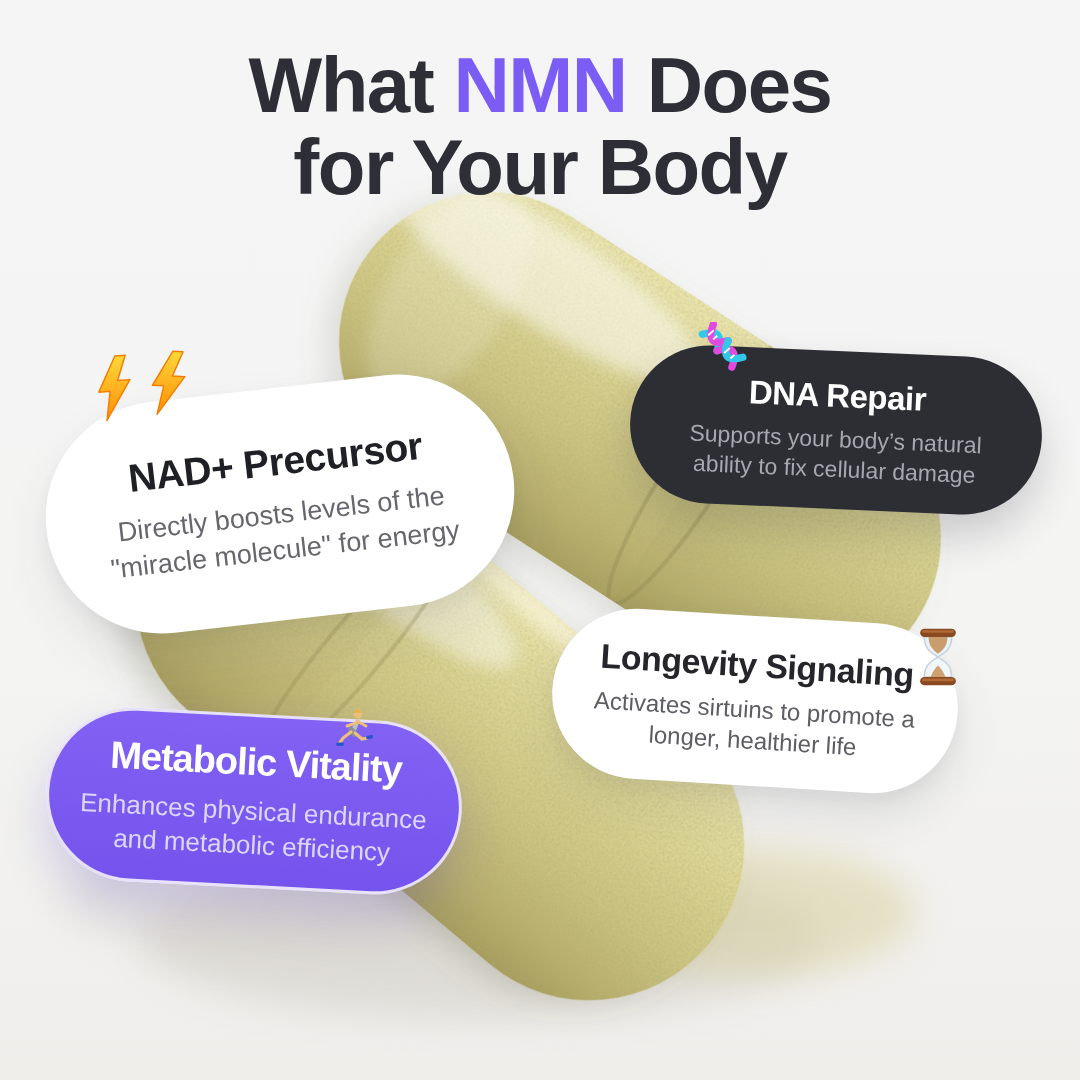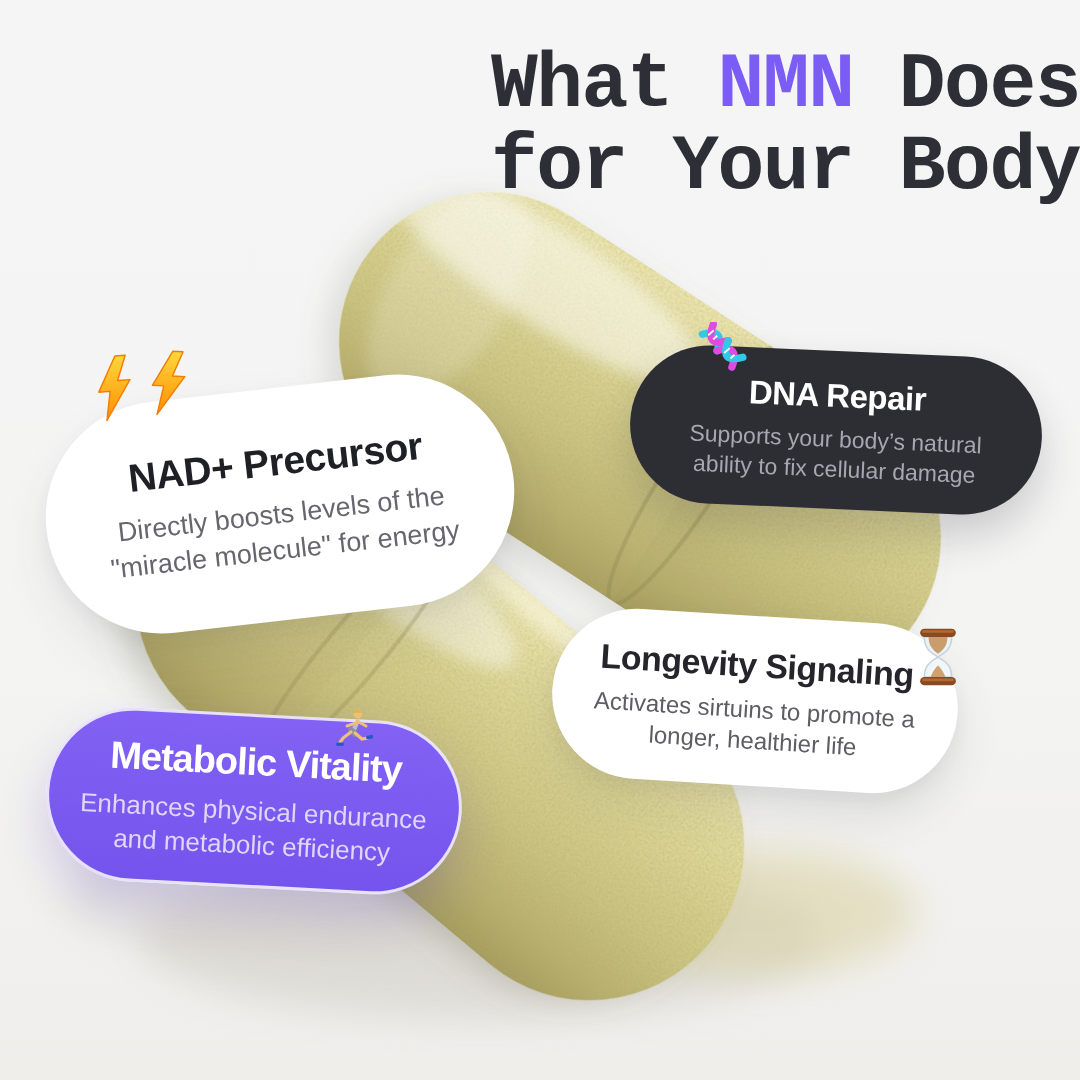--- a/index.html
+++ b/index.html
@@ -8,23 +8,23 @@
     font-family:"Liberation Sans","DejaVu Sans",sans-serif;
     background:#f5f5f6;
   }
   .page{
     position:relative;width:1080px;height:1080px;
     background:linear-gradient(180deg,#f5f5f6 0%,#f4f4f3 58%,#efeeeb 100%);
   }
   
   .title{
     position:absolute;top:44px;left:0;width:1080px;
-    margin:0;text-align:right;
+    margin:0;text-align:center;
     font-size:78px;line-height:82px;font-weight:bold;
-    letter-spacing:-1.5px;color:#2e2e36;z-index:4;font-family:Liberation Mono, monospace;
+    letter-spacing:-1.5px;color:#2e2e36;z-index:4;
   }
   .title .t-line{display:block;}
   .title .accent{color:#7b5cf5;}
   
   .scene{position:absolute;left:0;top:0;z-index:1;}
   
   .card{
     position:absolute;display:flex;flex-direction:column;
     align-items:center;justify-content:center;text-align:center;
     z-index:3;box-sizing:border-box;

